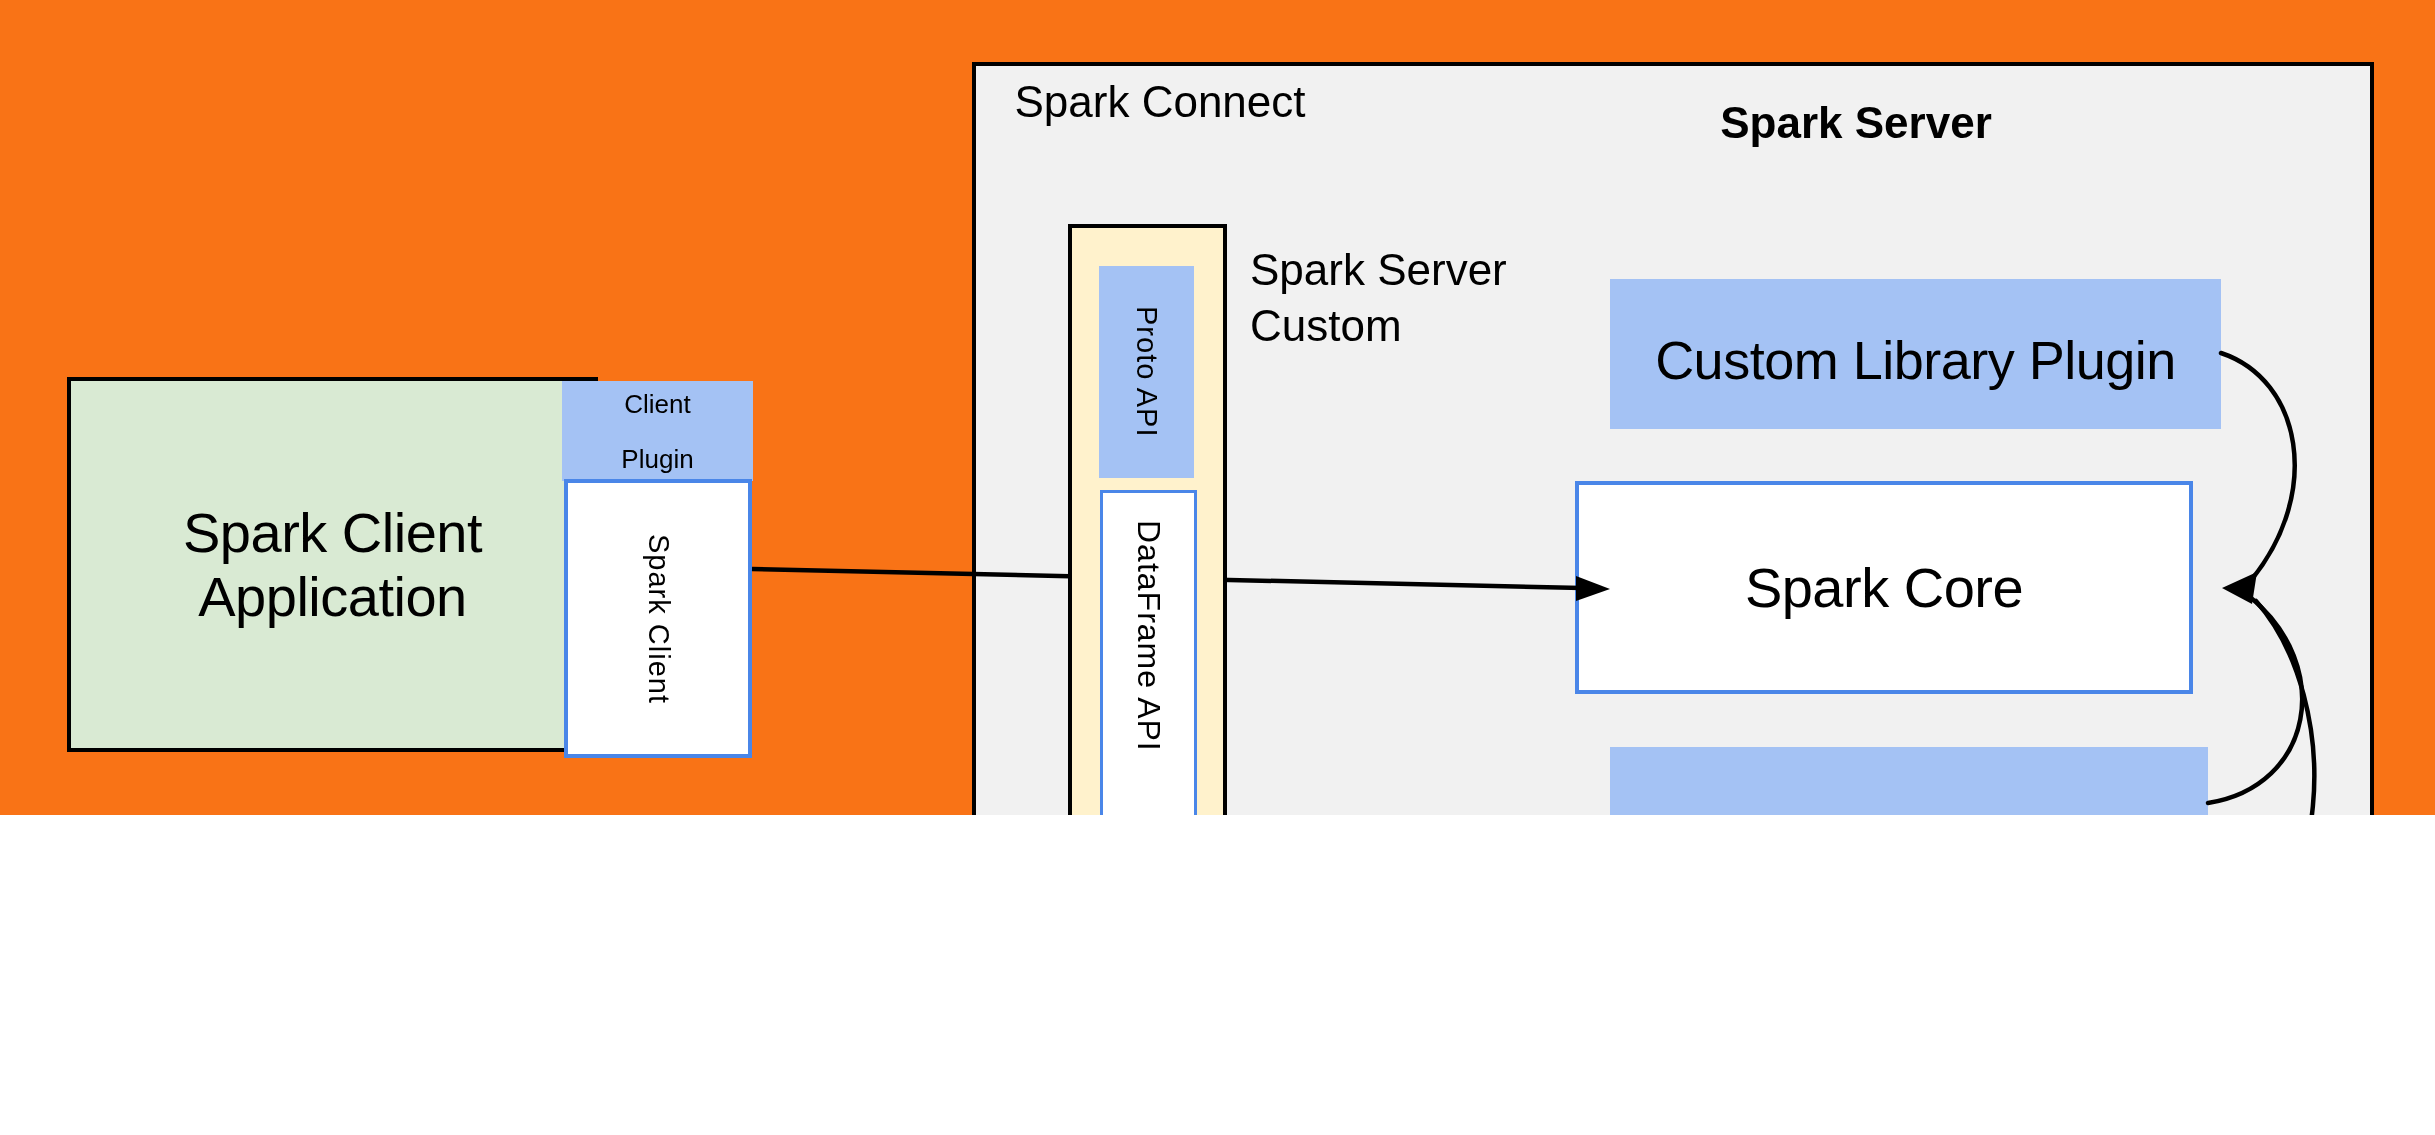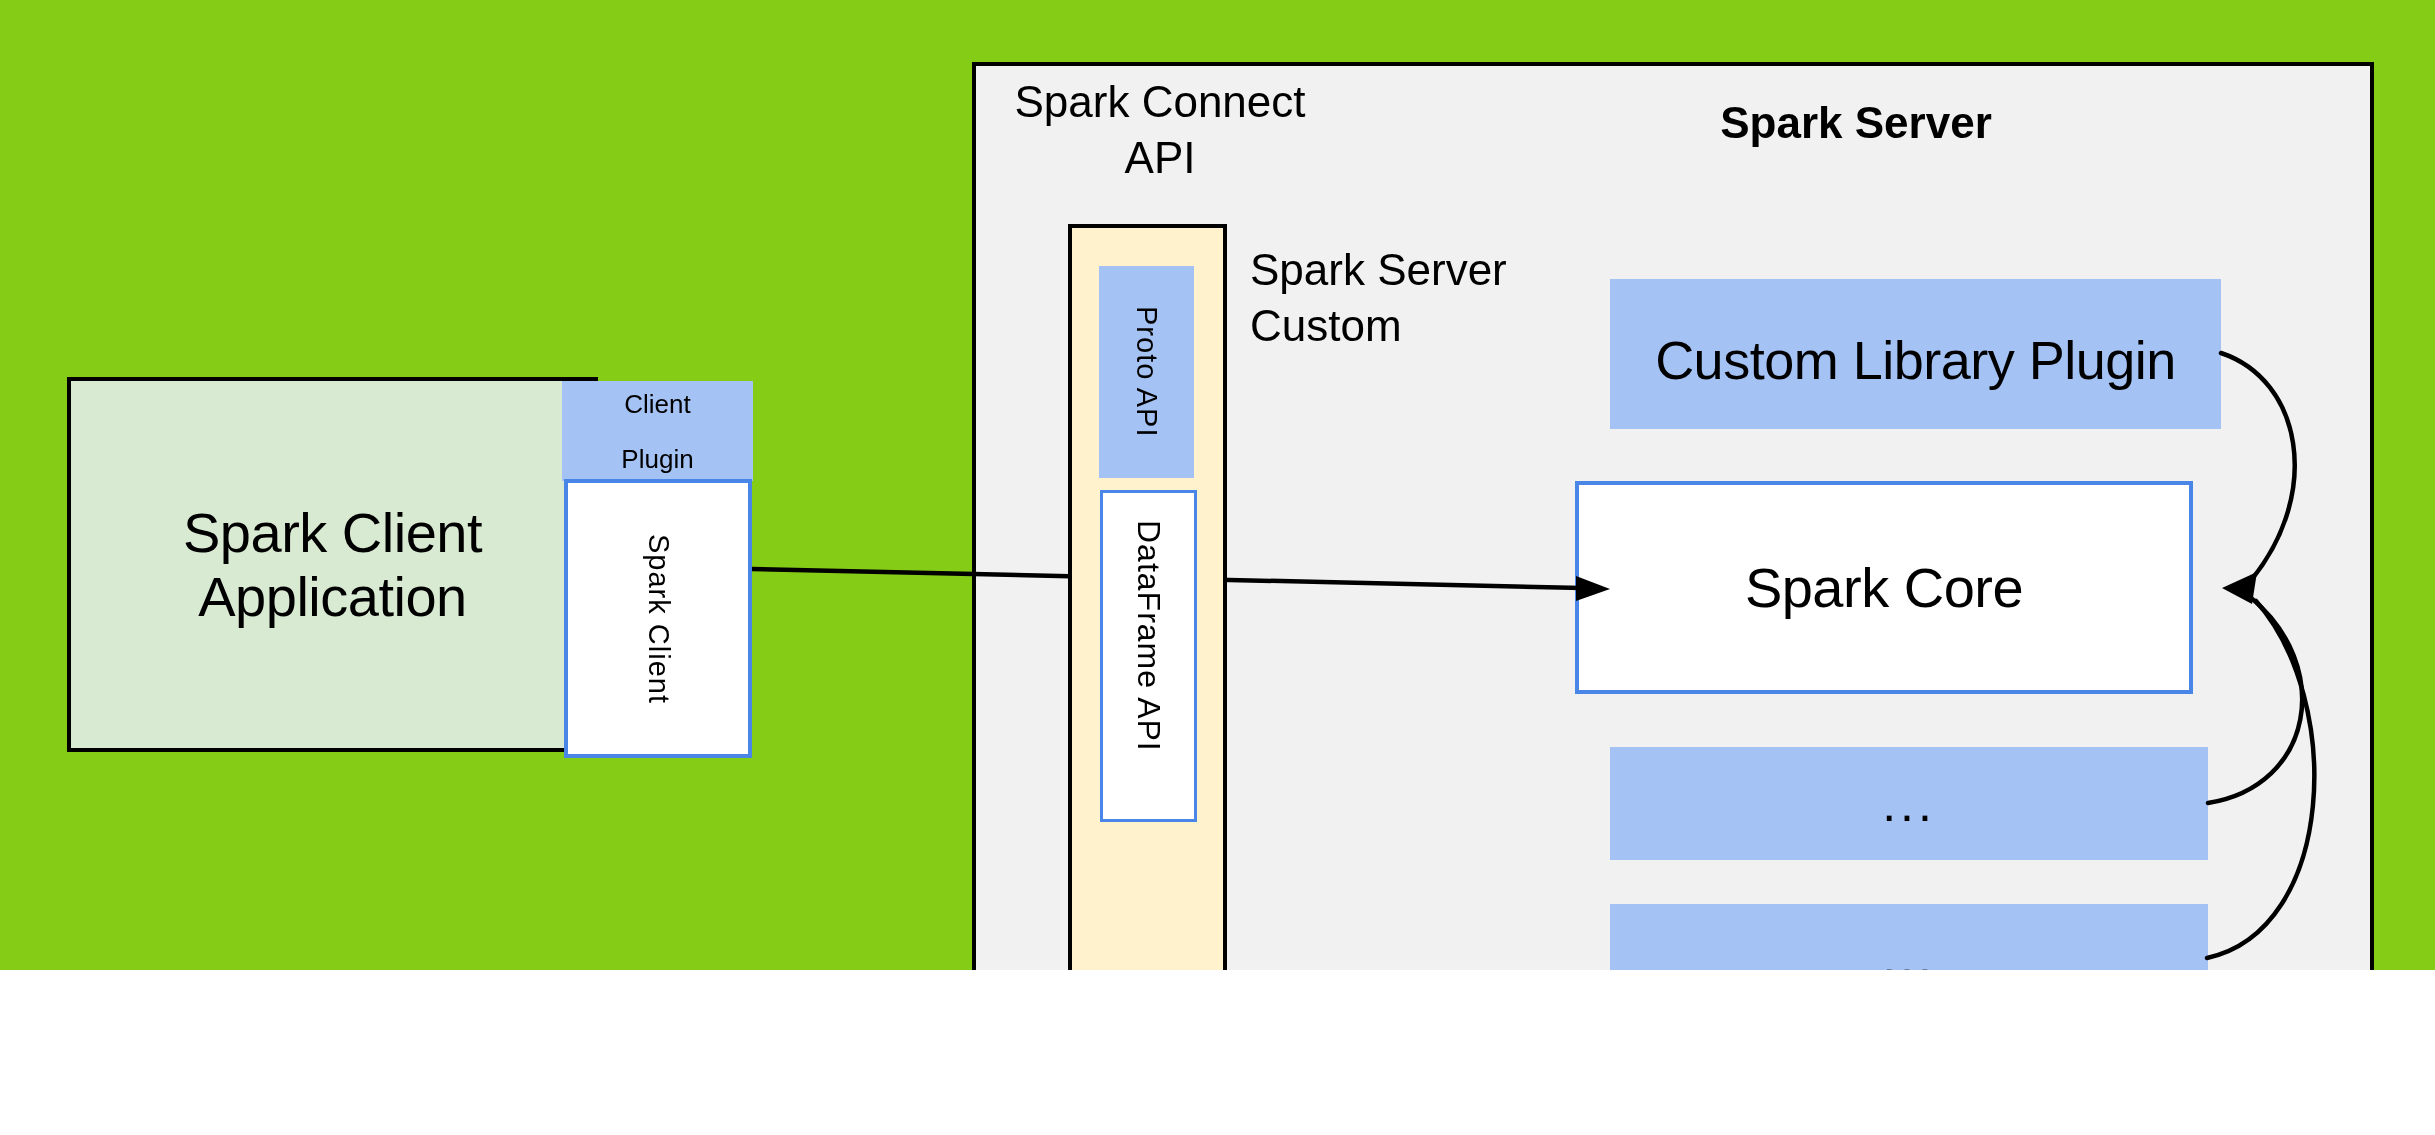--- a/index.html
+++ b/index.html
@@ -1,22 +1,22 @@
 <!DOCTYPE html>
 <html><head>
 <meta charset="utf-8">
 <style>
   * { margin: 0; padding: 0; box-sizing: border-box; }
   html, body { background: #ffffff; }
   body { font-family: "Liberation Sans", sans-serif; color: #000; }
   .canvas {
     position: relative;
     width: 2435px;
-    height: 970px;
-    background: #84cc16;
+    height: 815px;
+    background: #f97316;
     overflow: hidden;
   }
   .abs { position: absolute; }
 
   
   .green-box {
     left: 67px; top: 377px; width: 531px; height: 375px;
     background: #d9ead3; border: 4px solid #000000;
     display: flex; align-items: center; justify-content: center;
   }
@@ -108,21 +108,20 @@
 </style>
 </head>
 <body>
 
 <div class="canvas">
 
   <div class="abs gray-box"></div>
 
   <div class="abs connect-api-label">
     <div>Spark Connect</div>
-    <div>API</div>
   </div>
 
   <div class="abs spark-server-title">Spark Server</div>
 
   <div class="abs server-library-label">
     <div>Spark Server</div>
     <div>Custom</div>
   </div>
 
   <div class="abs custom-plugin-box">

